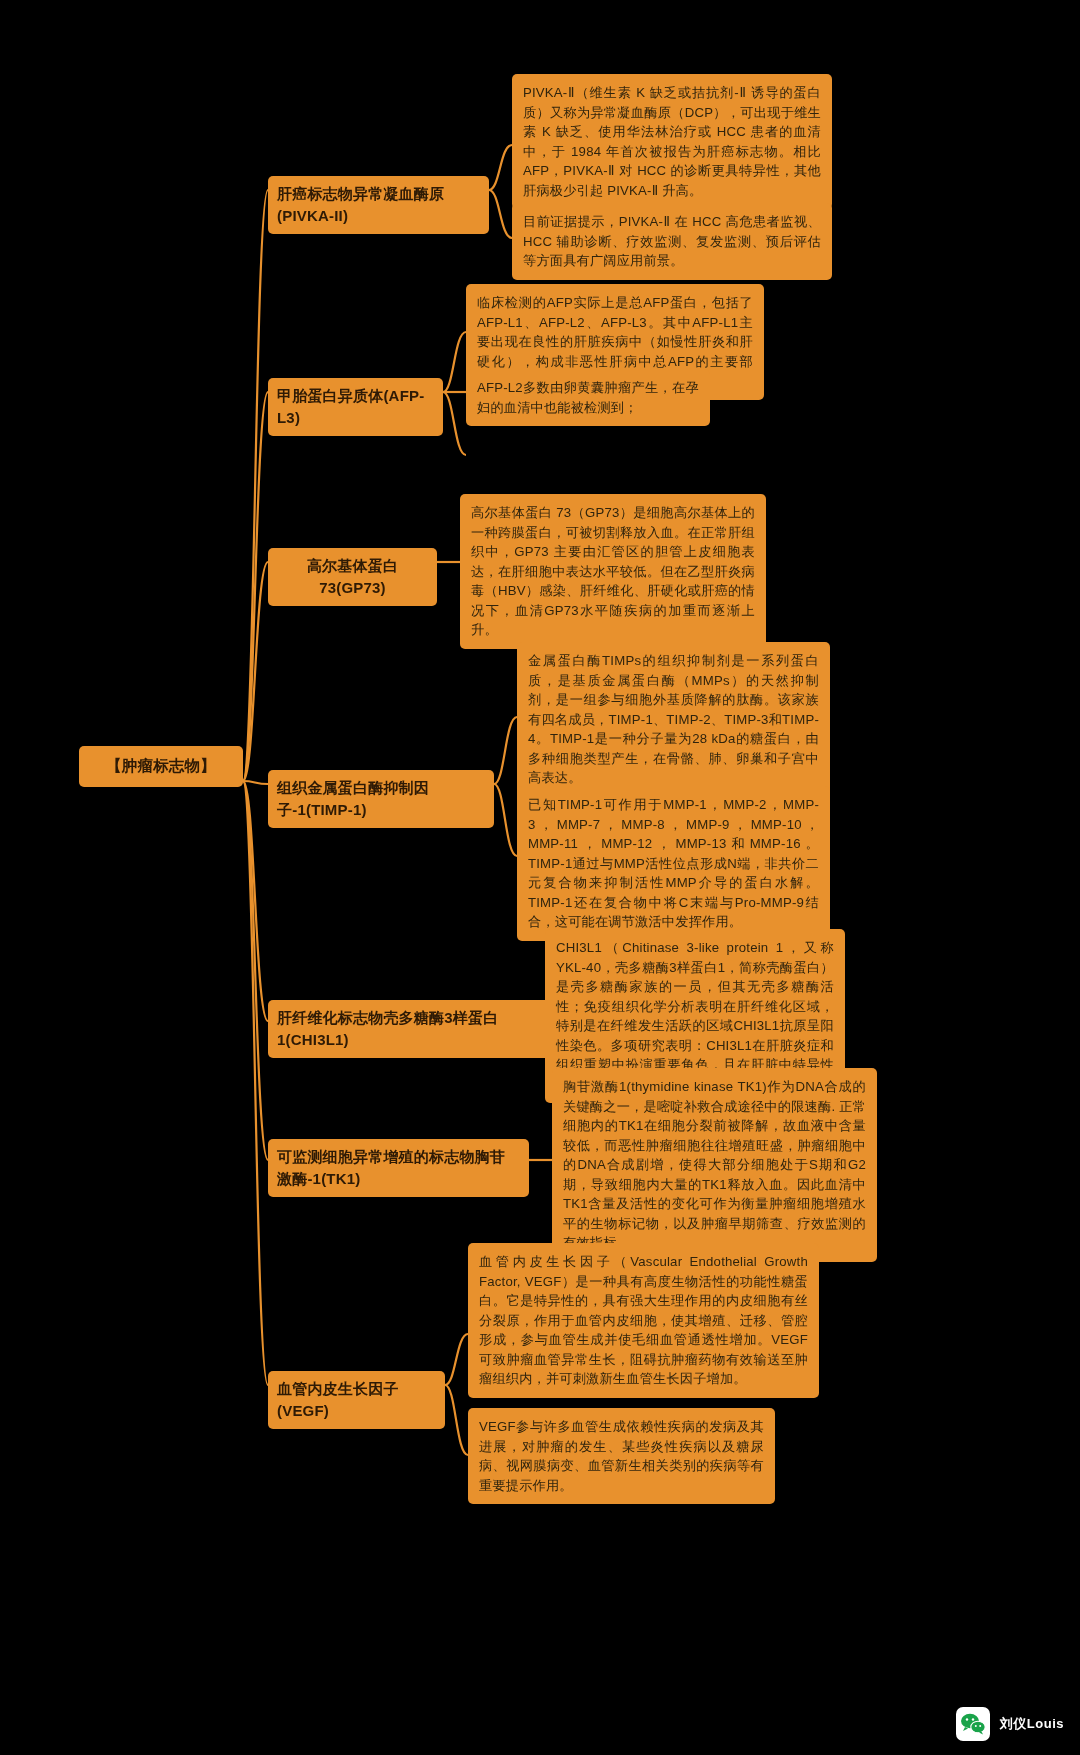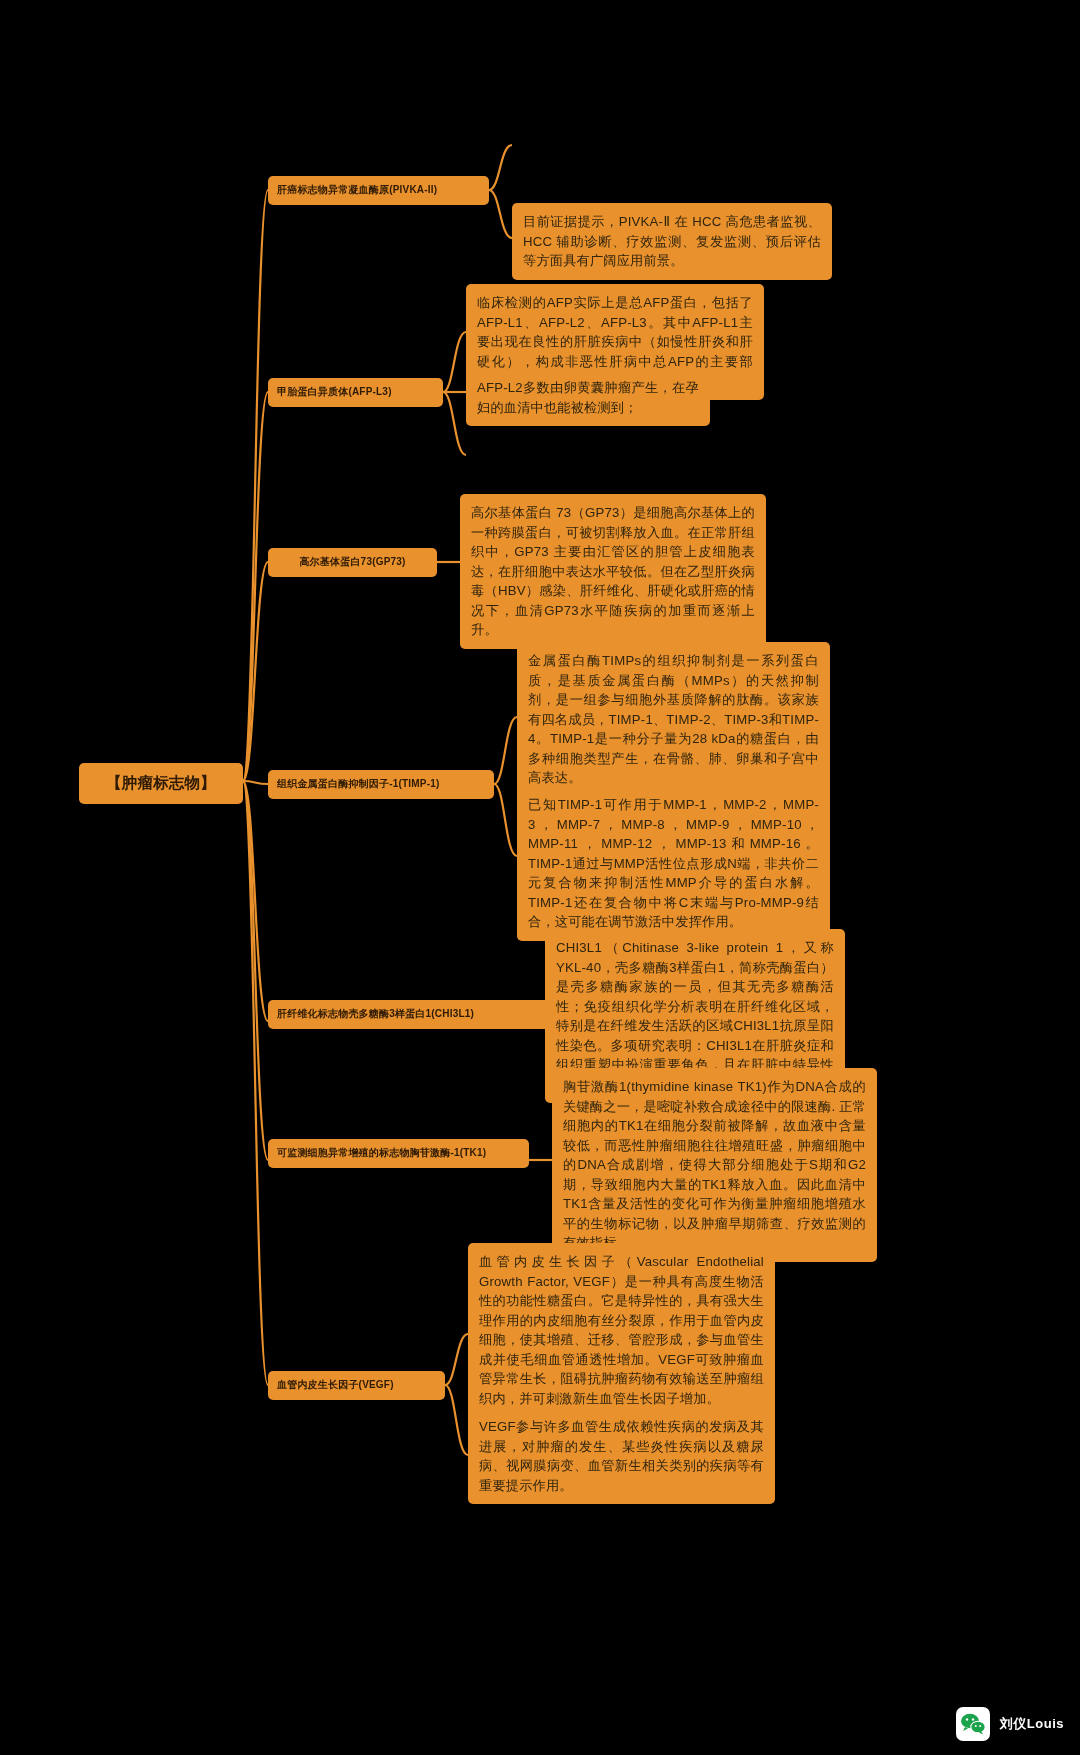--- a/index.html
+++ b/index.html
@@ -38,21 +38,21 @@
   }
   .root {
     background: #E8912D;
     font-size: 15.5px;
     font-weight: bold;
     padding: 9px 14px;
     text-align: center;
     color: #2e1a05;
   }
   .branch {
-    font-size: 10px;
+    font-size: 15px;
     font-weight: bold;
     padding: 7px 9px;
     color: #2e1a05;
     text-align: left;
   }
   .leaf {
     font-size: 13.2px;
     padding: 9px 11px;
     color: #30240d;
     text-align: justify;
@@ -110,44 +110,45 @@
 
       <path d="M522 1021 C 533 1021, 533 1021, 545 1021"></path>
 
       <path d="M529 1160 C 540 1160, 540 1160, 552 1160"></path>
 
       <path d="M445 1385 C 456 1385, 456 1334, 468 1334"></path>
       <path d="M445 1385 C 456 1385, 456 1455, 468 1455"></path>
     </g>
   </svg>
 
-  <div class="node root" style="left:79px; top:763px; width:164px;">【肿瘤标志物】</div>
+  <div class="node root" style="left:79px; top:746px; width:164px;">【肿瘤标志物】</div>
 
   <div class="node branch" style="left:268px; top:176px; width:221px;">肝癌标志物异常凝血酶原(PIVKA-II)</div>
+  <div class="node leaf" style="left:512px; top:74px; width:320px;">PIVKA-Ⅱ（维生素 K 缺乏或拮抗剂-Ⅱ 诱导的蛋白质）又称为异常凝血酶原（DCP），可出现于维生素 K 缺乏、使用华法林治疗或 HCC 患者的血清中，于 1984 年首次被报告为肝癌标志物。相比 AFP，PIVKA-Ⅱ 对 HCC 的诊断更具特异性，其他肝病极少引起 PIVKA-Ⅱ 升高。</div>
   <div class="node leaf" style="left:512px; top:203px; width:320px;">目前证据提示，PIVKA-Ⅱ 在 HCC 高危患者监视、HCC 辅助诊断、疗效监测、复发监测、预后评估等方面具有广阔应用前景。</div>
 
   <div class="node branch" style="left:268px; top:378px; width:175px;">甲胎蛋白异质体(AFP-L3)</div>
   <div class="node leaf" style="left:466px; top:284px; width:298px;">临床检测的AFP实际上是总AFP蛋白，包括了AFP-L1、AFP-L2、AFP-L3。其中AFP-L1主要出现在良性的肝脏疾病中（如慢性肝炎和肝硬化），构成非恶性肝病中总AFP的主要部分；</div>
   <div class="node leaf" style="left:466px; top:369px; width:244px;">AFP-L2多数由卵黄囊肿瘤产生，在孕妇的血清中也能被检测到；</div>
 
   <div class="node branch" style="left:268px; top:548px; width:169px;text-align:center;">高尔基体蛋白73(GP73)</div>
   <div class="node leaf" style="left:460px; top:494px; width:306px;">高尔基体蛋白 73（GP73）是细胞高尔基体上的一种跨膜蛋白，可被切割释放入血。在正常肝组织中，GP73 主要由汇管区的胆管上皮细胞表达，在肝细胞中表达水平较低。但在乙型肝炎病毒（HBV）感染、肝纤维化、肝硬化或肝癌的情况下，血清GP73水平随疾病的加重而逐渐上升。</div>
 
   <div class="node branch" style="left:268px; top:770px; width:226px;">组织金属蛋白酶抑制因子-1(TIMP-1)</div>
   <div class="node leaf" style="left:517px; top:642px; width:313px;">金属蛋白酶TIMPs的组织抑制剂是一系列蛋白质，是基质金属蛋白酶（MMPs）的天然抑制剂，是一组参与细胞外基质降解的肽酶。该家族有四名成员，TIMP-1、TIMP-2、TIMP-3和TIMP-4。TIMP-1是一种分子量为28 kDa的糖蛋白，由多种细胞类型产生，在骨骼、肺、卵巢和子宫中高表达。</div>
   <div class="node leaf" style="left:517px; top:786px; width:313px;">已知TIMP-1可作用于MMP-1，MMP-2，MMP-3，MMP-7，MMP-8，MMP-9，MMP-10，MMP-11，MMP-12，MMP-13和MMP-16。TIMP-1通过与MMP活性位点形成N端，非共价二元复合物来抑制活性MMP介导的蛋白水解。TIMP-1还在复合物中将C末端与Pro-MMP-9结合，这可能在调节激活中发挥作用。</div>
 
   <div class="node branch" style="left:268px; top:1000px; width:291px;">肝纤维化标志物壳多糖酶3样蛋白1(CHI3L1)</div>
   <div class="node leaf" style="left:545px; top:929px; width:300px;">CHI3L1（Chitinase 3-like protein 1，又称YKL-40，壳多糖酶3样蛋白1，简称壳酶蛋白）是壳多糖酶家族的一员，但其无壳多糖酶活性；免疫组织化学分析表明在肝纤维化区域，特别是在纤维发生活跃的区域CHI3L1抗原呈阳性染色。多项研究表明：CHI3L1在肝脏炎症和组织重塑中扮演重要角色，且在肝脏中特异性表达</div>
 
   <div class="node branch" style="left:268px; top:1139px; width:261px;">可监测细胞异常增殖的标志物胸苷激酶-1(TK1)</div>
   <div class="node leaf" style="left:552px; top:1068px; width:325px;">胸苷激酶1(thymidine kinase TK1)作为DNA合成的关键酶之一，是嘧啶补救合成途径中的限速酶. 正常细胞内的TK1在细胞分裂前被降解，故血液中含量较低，而恶性肿瘤细胞往往增殖旺盛，肿瘤细胞中的DNA合成剧增，使得大部分细胞处于S期和G2期，导致细胞内大量的TK1释放入血。因此血清中TK1含量及活性的变化可作为衡量肿瘤细胞增殖水平的生物标记物，以及肿瘤早期筛查、疗效监测的有效指标。</div>
 
   <div class="node branch" style="left:268px; top:1371px; width:177px;">血管内皮生长因子(VEGF)</div>
-  <div class="node leaf" style="left:468px; top:1243px; width:307px;">血管内皮生长因子（Vascular Endothelial Growth Factor, VEGF）是一种具有高度生物活性的功能性糖蛋白。它是特异性的，具有强大生理作用的内皮细胞有丝分裂原，作用于血管内皮细胞，使其增殖、迁移、管腔形成，参与血管生成并使毛细血管通透性增加。VEGF可致肿瘤血管异常生长，阻碍抗肿瘤药物有效输送至肿瘤组织内，并可刺激新生血管生长因子增加。</div>
+  <div class="node leaf" style="left:468px; top:1243px; width:351px;">血管内皮生长因子（Vascular Endothelial Growth Factor, VEGF）是一种具有高度生物活性的功能性糖蛋白。它是特异性的，具有强大生理作用的内皮细胞有丝分裂原，作用于血管内皮细胞，使其增殖、迁移、管腔形成，参与血管生成并使毛细血管通透性增加。VEGF可致肿瘤血管异常生长，阻碍抗肿瘤药物有效输送至肿瘤组织内，并可刺激新生血管生长因子增加。</div>
   <div class="node leaf" style="left:468px; top:1408px; width:307px;">VEGF参与许多血管生成依赖性疾病的发病及其进展，对肿瘤的发生、某些炎性疾病以及糖尿病、视网膜病变、血管新生相关类别的疾病等有重要提示作用。</div>
 
   <div class="wm">
     <span class="wm-icon">
       <svg width="26" height="22" viewBox="0 0 26 22">
         <ellipse cx="10" cy="8" rx="9" ry="7.2" fill="#1aa34a"></ellipse>
         <path d="M5 14 L3 18 L8 15.5 Z" fill="#1aa34a"></path>
         <circle cx="7" cy="6.5" r="1.2" fill="#ffffff"></circle>
         <circle cx="13" cy="6.5" r="1.2" fill="#ffffff"></circle>
         <ellipse cx="18" cy="14" rx="7.2" ry="5.8" fill="#1aa34a" stroke="#ffffff" stroke-width="1.1"></ellipse>

